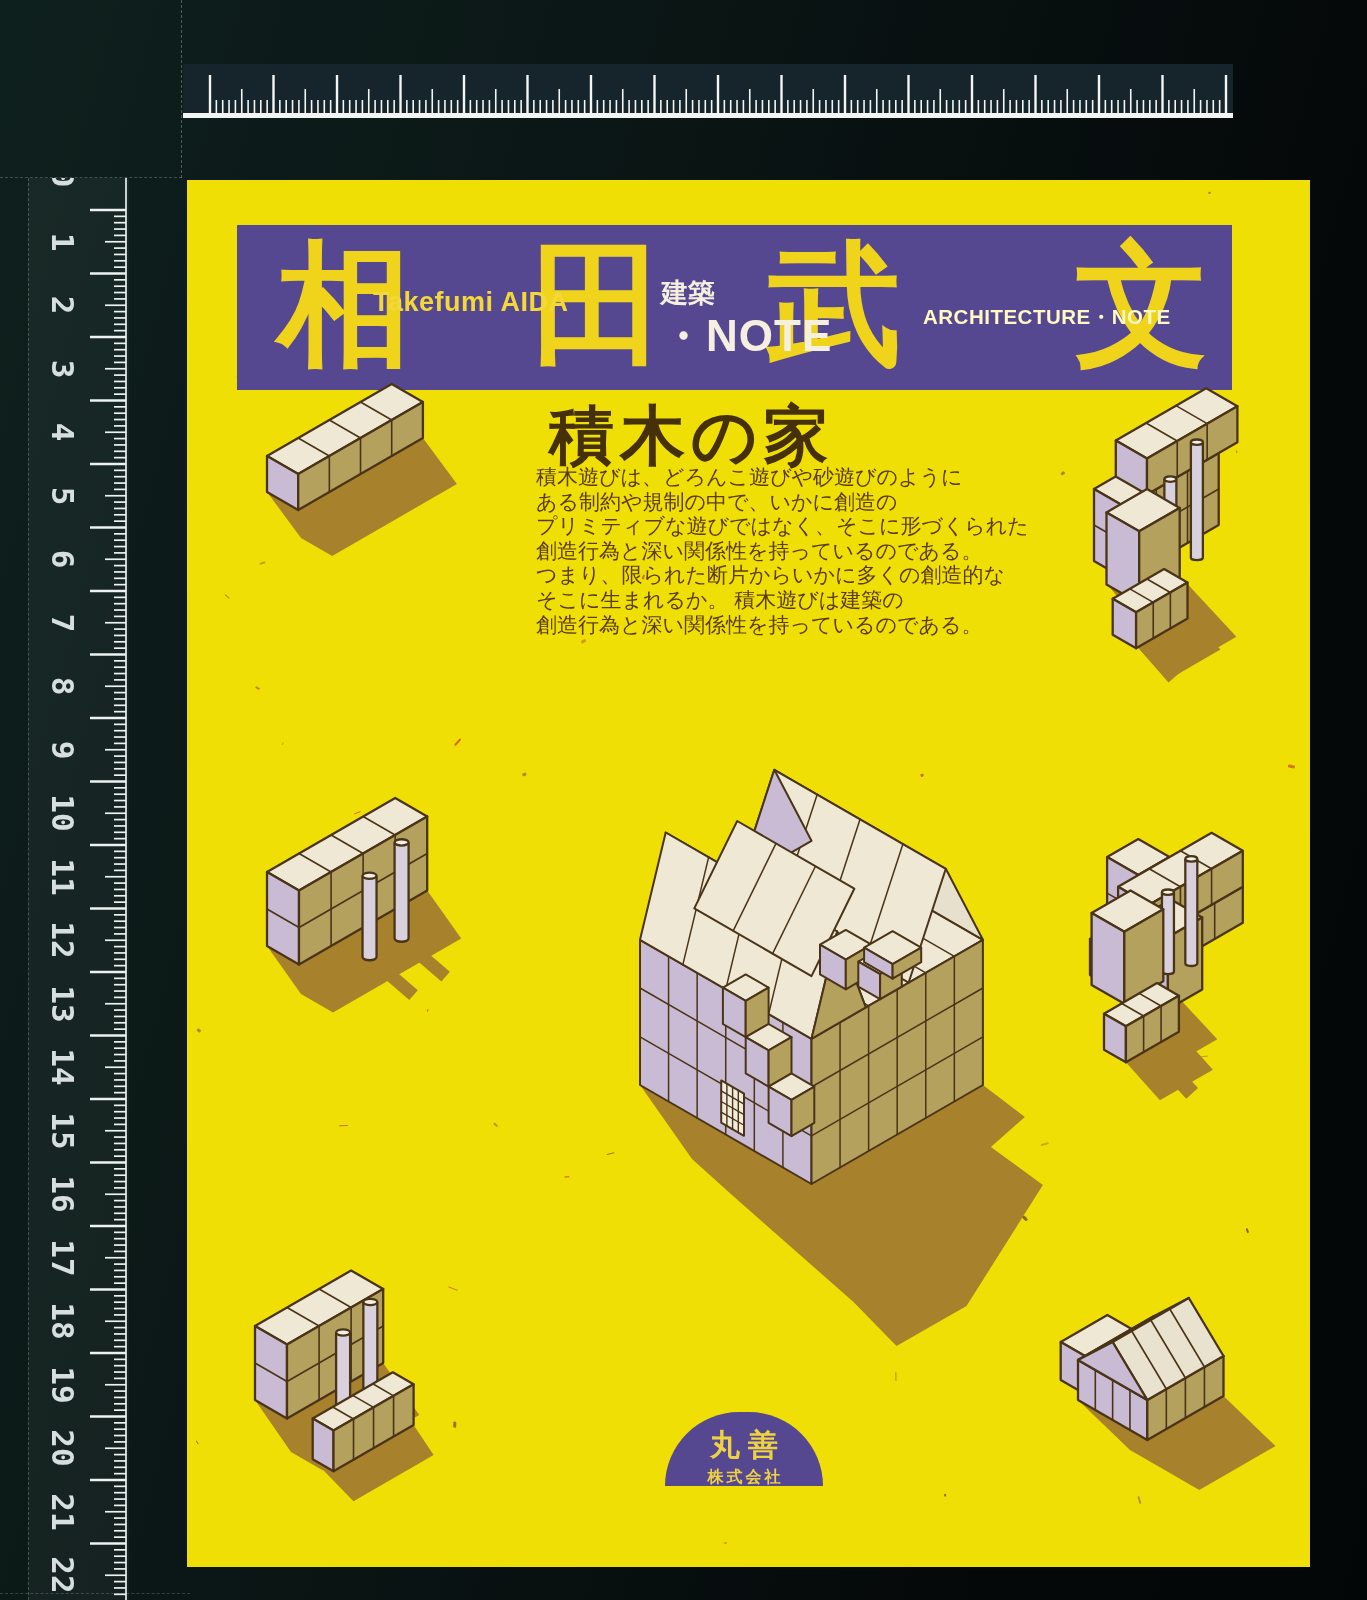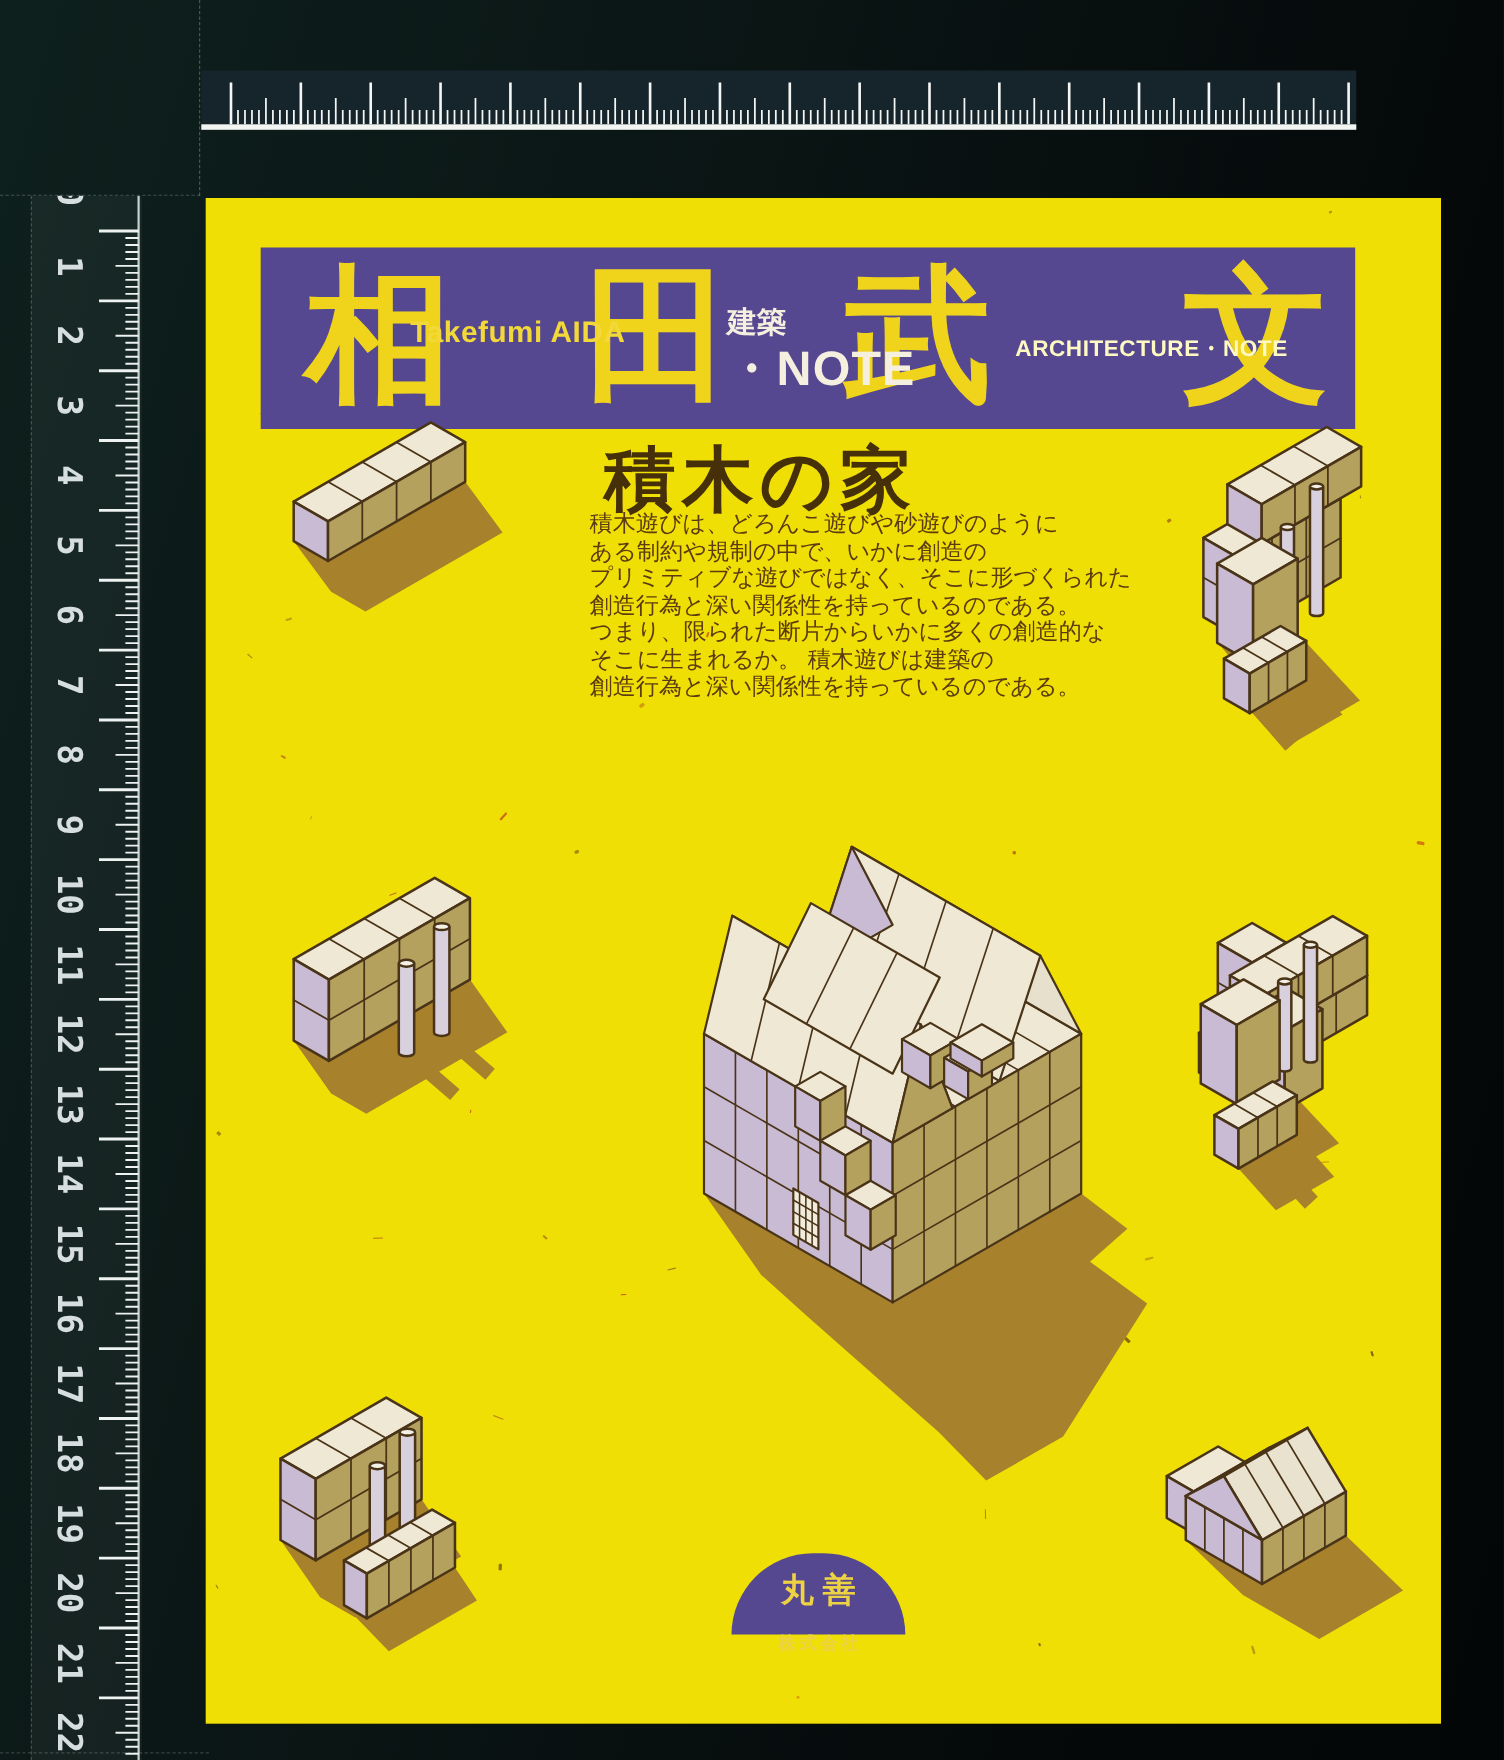--- a/index.html
+++ b/index.html
@@ -33,21 +33,21 @@
   #seriesEn{position:absolute;left:686px;top:78px;font-size:20.5px;font-weight:bold;color:#fef9c3;letter-spacing:.5px;}
   #title{position:absolute;left:362px;top:212px;margin:0;z-index:3;font-size:65px;font-weight:bold;
     letter-spacing:6px;color:#46300a;font-family:"Liberation Sans", sans-serif;}
   #intro{position:absolute;left:349px;top:285px;z-index:3;width:360px;}
   #intro div{font-size:21px;line-height:24.6px;font-weight:500;color:#5b3b10;white-space:nowrap;}
   .illu{position:absolute;z-index:2;}
   #publisher{position:absolute;left:478px;top:1232px;width:158px;height:74px;z-index:2;
     background:var(--banner-purple,#564890);border-radius:79px 79px 0 0;text-align:center;color:#edd243;}
   #pubName{margin-top:13px;font-size:30px;font-weight:bold;letter-spacing:8px;padding-left:8px;
     font-family:"Liberation Serif", serif;}
-  #pubSuffix{font-size:16px;font-weight:bold;letter-spacing:3px;padding-left:3px;margin-top:18px;
+  #pubSuffix{font-size:16px;font-weight:bold;letter-spacing:3px;padding-left:3px;margin-top:1px;
     font-family:"Liberation Serif", serif;}
 </style>
 </head>
 <body>
 
 <div id="stage">
   <div class="edge-v"></div>
   <div class="edge-h"></div>
   <div class="edge-h2"></div>
 

